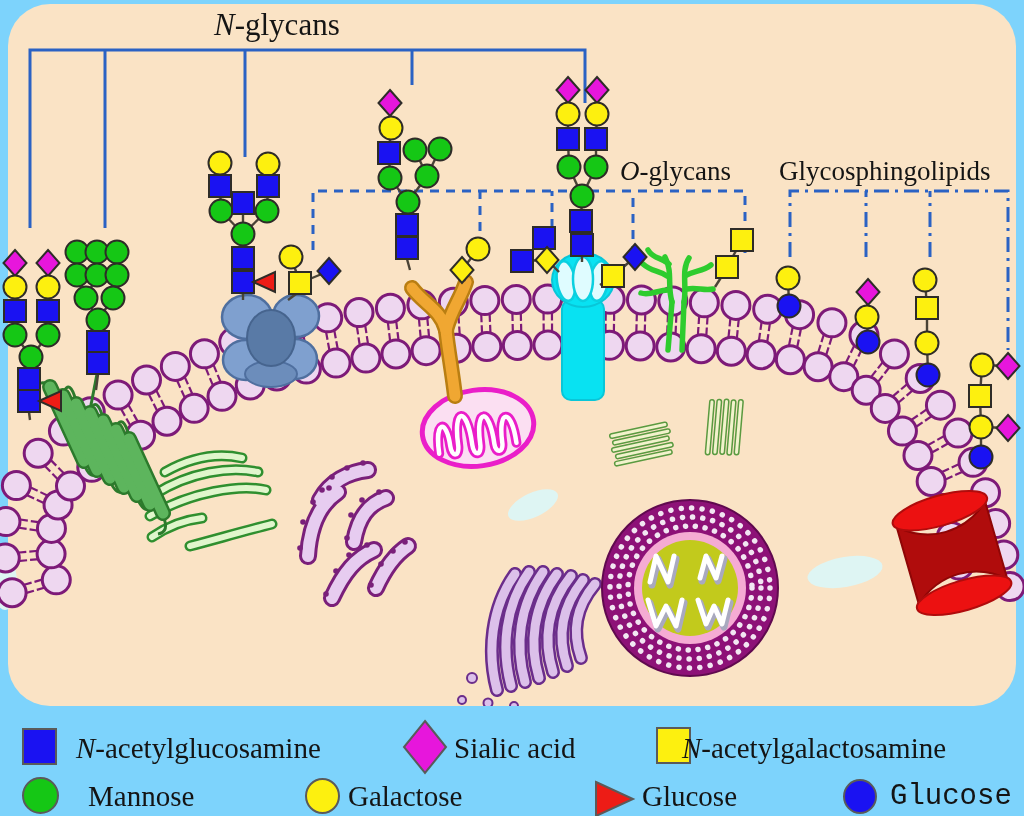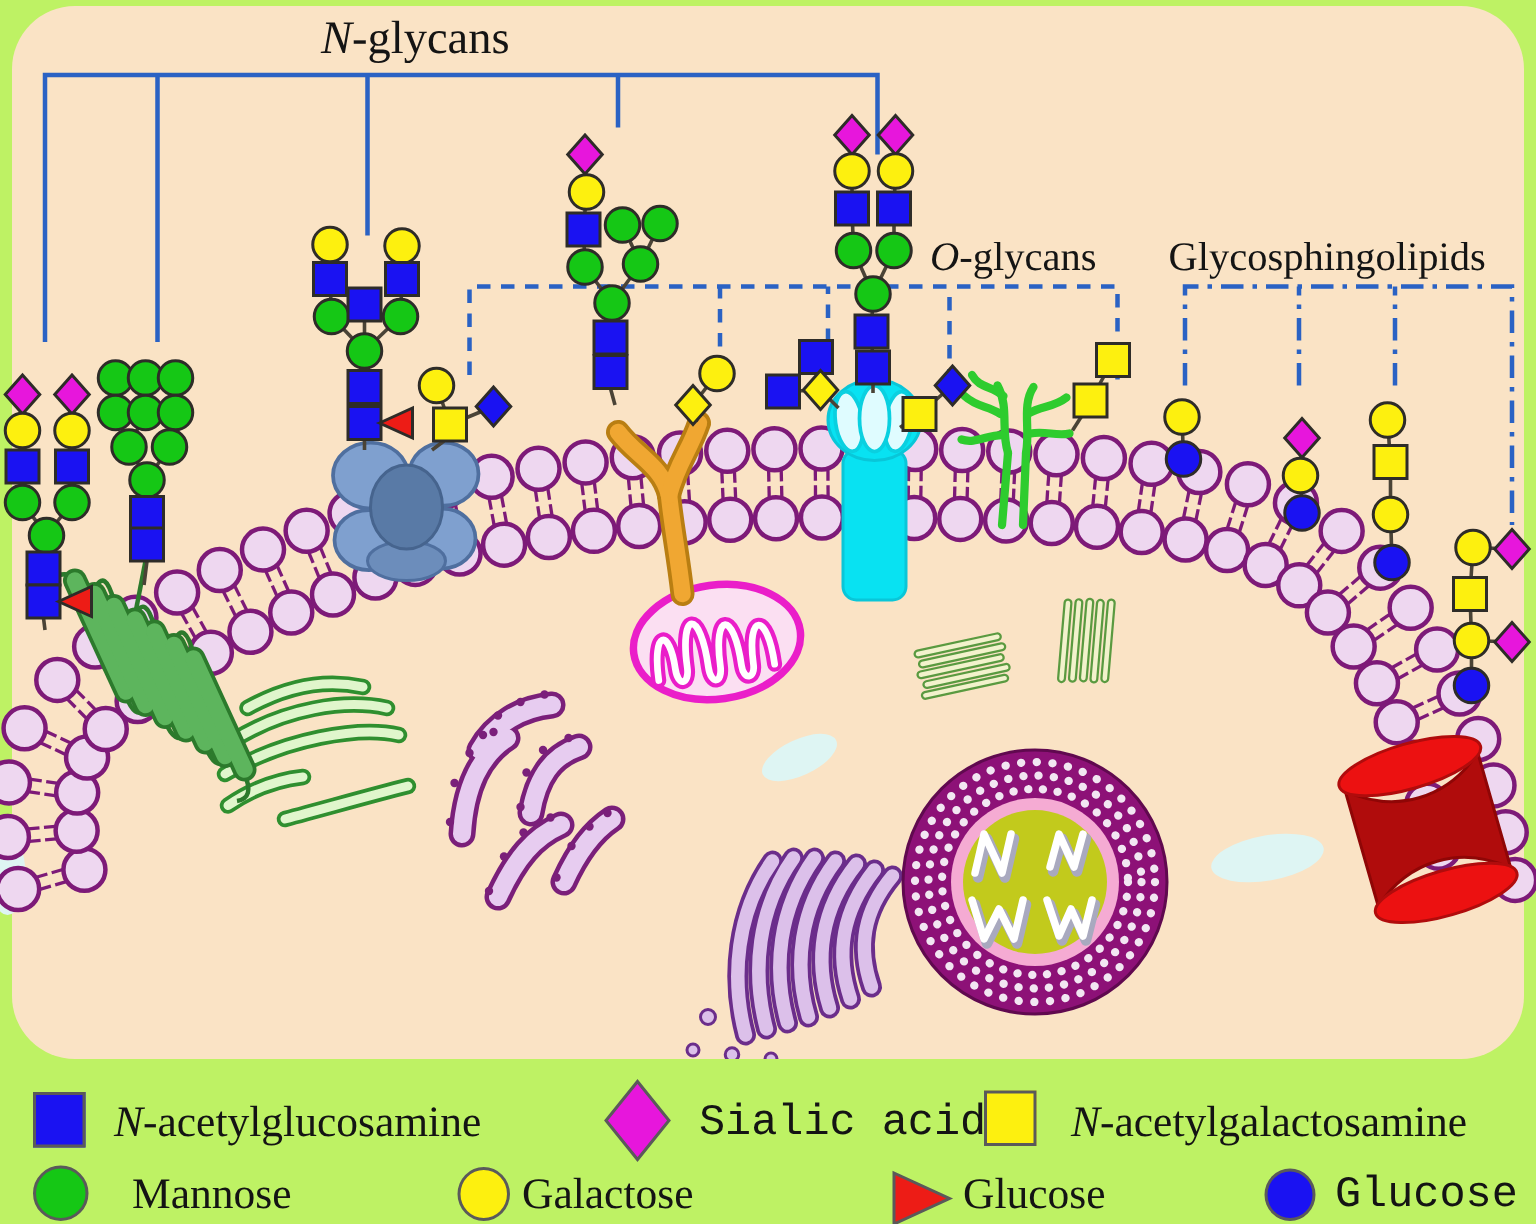--- a/index.html
+++ b/index.html
@@ -1,16 +1,16 @@
 <!DOCTYPE html>
 <html><head>
 <meta charset="utf-8">
 <style>
   html,body{margin:0;padding:0;background:#ffffff;}
-  #stage{position:relative;width:1024px;height:816px;background:#bef264;overflow:hidden;
+  #stage{position:relative;width:1024px;height:816px;background:#7dd3fc;overflow:hidden;
          font-family:"Liberation Serif","DejaVu Serif",serif;}
   #diagram{position:absolute;left:0;top:0;}
   .title-text{fill:#141414;}
   #legend{position:absolute;left:0;top:706px;width:1024px;height:110px;}
   .lg-item{position:absolute;}
   .lg-label{position:absolute;font-size:29px;color:#141414;white-space:nowrap;text-align:center;}
   .lg-label .em{font-style:italic;}
   .sq{position:absolute;width:35px;height:37px;border:2px solid #5a5a5a;box-sizing:border-box;}
   .ci{position:absolute;border:2px solid #5a5a5a;border-radius:50%;box-sizing:border-box;}
 </style>
@@ -743,25 +743,25 @@
 
 <div id="legend">
   <div class="lg-item">
     <span class="sq" style="left: 22px; top: 22px; background-color: rgb(26, 18, 242);"></span>
     <span class="lg-label" style="left:76px;top:26px;"><span class="em">N</span><span>-acetylglucosamine</span></span>
   </div>
   <div class="lg-item">
     <svg style="position:absolute;left:400px;top:12px;" width="50" height="58">
           <polygon points="25,3 46,29 25,55 4,29" stroke="#5a5a5a" stroke-width="2" fill="#e716dc"></polygon>
         </svg>
-    <span class="lg-label" style="left:466px;top:26px;font-family:Liberation Mono, monospace;">Sialic acid</span>
+    <span class="lg-label" style="left:454px;top:26px;">Sialic acid</span>
   </div>
   <div class="lg-item">
     <span class="sq" style="left: 656px; top: 21px; background-color: rgb(253, 240, 15);"></span>
-    <span class="lg-label" style="left:714px;top:26px;"><span class="em">N</span><span>-acetylgalactosamine</span></span>
+    <span class="lg-label" style="left:682px;top:26px;"><span class="em">N</span><span>-acetylgalactosamine</span></span>
   </div>
   <div class="lg-item">
     <span class="ci" style="left: 22px; top: 71px; width: 37px; height: 37px; background-color: rgb(21, 199, 21);"></span>
     <span class="lg-label" style="left:76px;top:74px;margin-left:12px;">Mannose</span>
   </div>
   <div class="lg-item">
     <span class="ci" style="left: 305px; top: 72px; width: 35px; height: 36px; background-color: rgb(253, 240, 15);"></span>
     <span class="lg-label" style="left:348px;top:74px;">Galactose</span>
   </div>
   <div class="lg-item">

